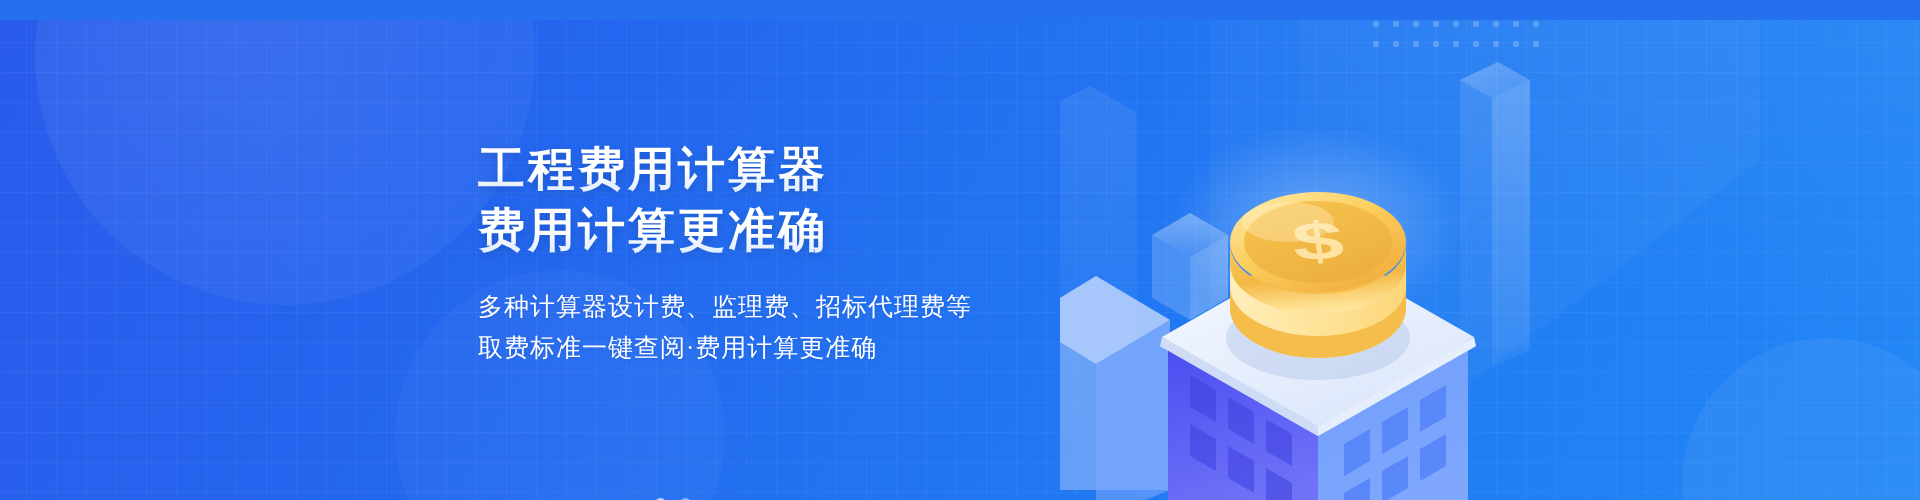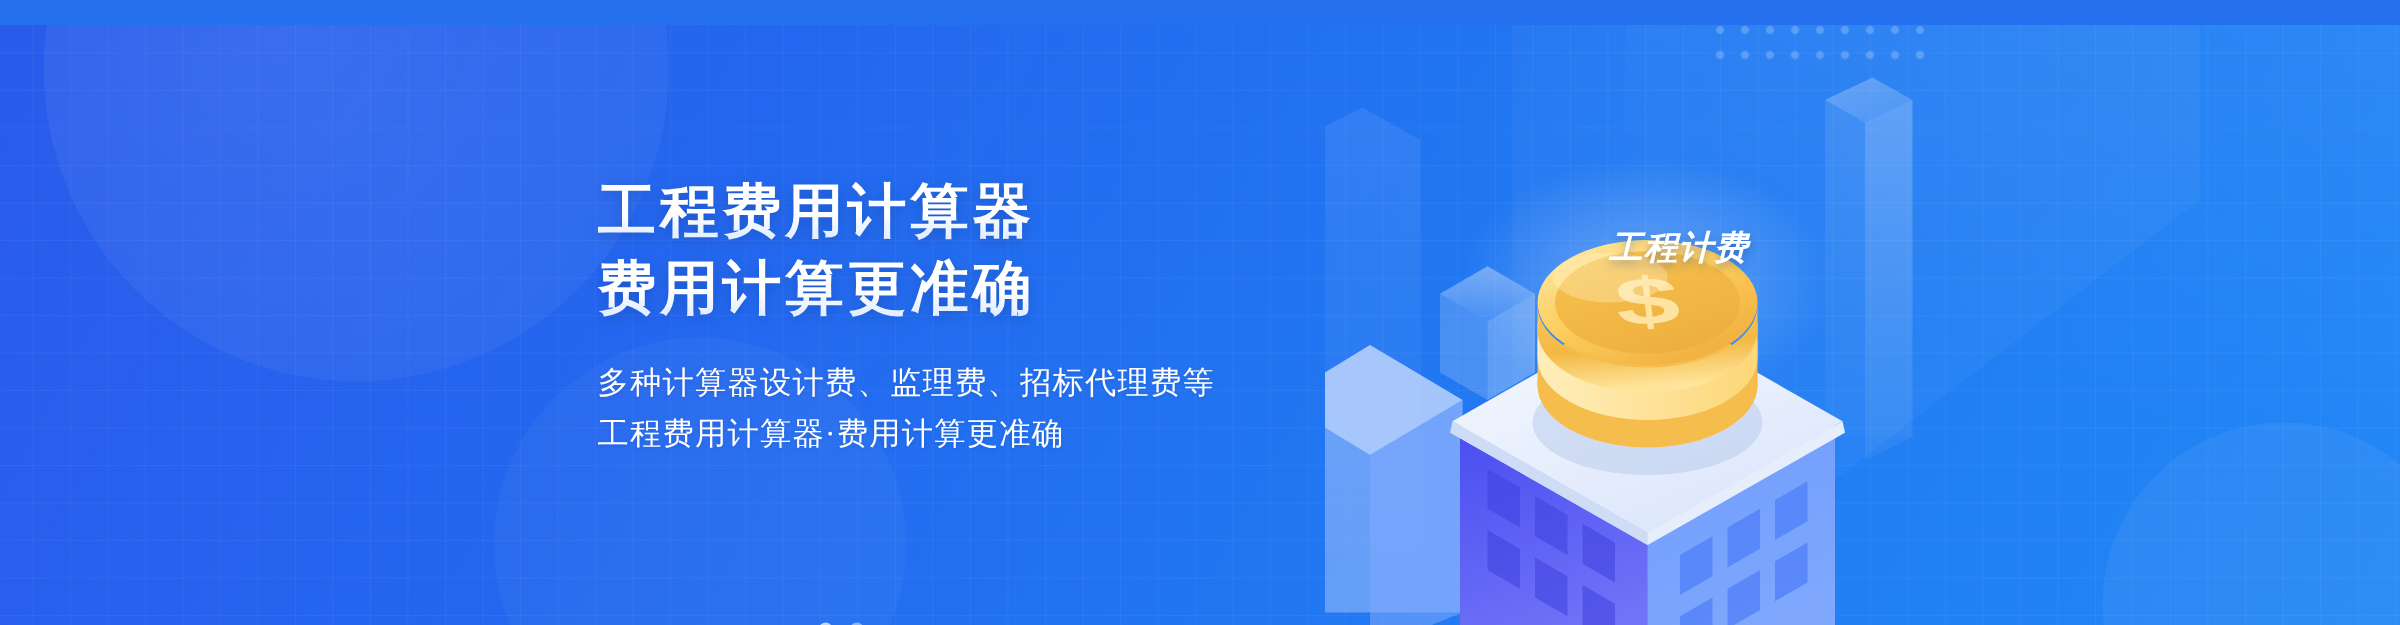--- a/index.html
+++ b/index.html
@@ -94,21 +94,21 @@
   <div class="circle circle-tl"></div>
   <div class="circle circle-ml"></div>
   <div class="circle circle-br"></div>
   <div class="dot-grid"></div>
 
   <div class="copy">
     <div class="headline">工程费用计算器</div>
     <div class="headline">费用计算更准确</div>
     <div class="subcopy">
       <div class="subline">多种计算器设计费、监理费、招标代理费等</div>
-      <div class="subline">工程费用计算器·费用计算更准确</div>
+      <div class="subline">取费标准一键查阅·费用计算更准确</div>
     </div>
   </div>
 
   <div class="pager">
     <div class="dot active"></div>
     <div class="dot"></div>
   </div>
 
   <div class="illustration">
     <svg viewBox="0 0 700 500" xmlns="http://www.w3.org/2000/svg">
@@ -251,15 +251,14 @@
         <ellipse cx="258" cy="222" rx="74" ry="41" fill="url(#gCoinInner)"></ellipse>
 
         <g transform="translate(258,222) scale(1,0.58) rotate(-4)">
           <text x="0" y="30" text-anchor="middle" font-family="'Liberation Sans','DejaVu Sans',sans-serif" font-size="92" font-weight="700" fill="#ffe6a8" opacity="0.95">$</text>
         </g>
 
         <ellipse cx="228" cy="202" rx="46" ry="20" fill="#fff3cd" opacity="0.35"></ellipse>
       </g>
     </svg>
 
-    <div class="iso-label">工程计费</div>
   </div>
 </div>
 
 </body></html>

